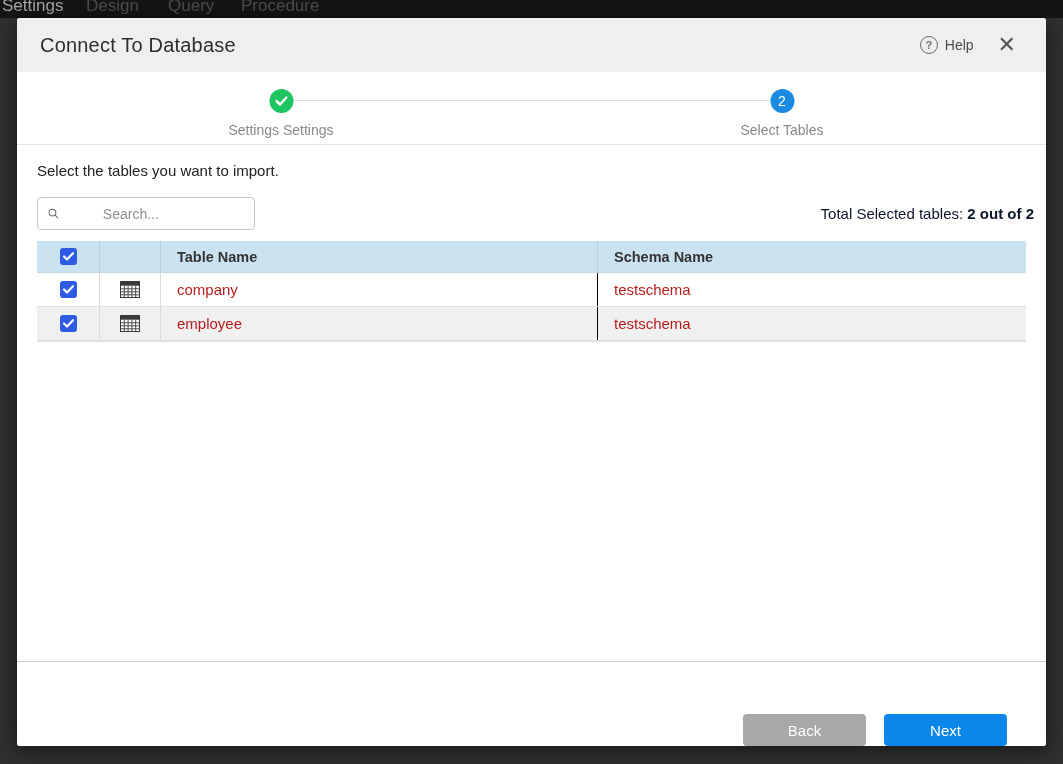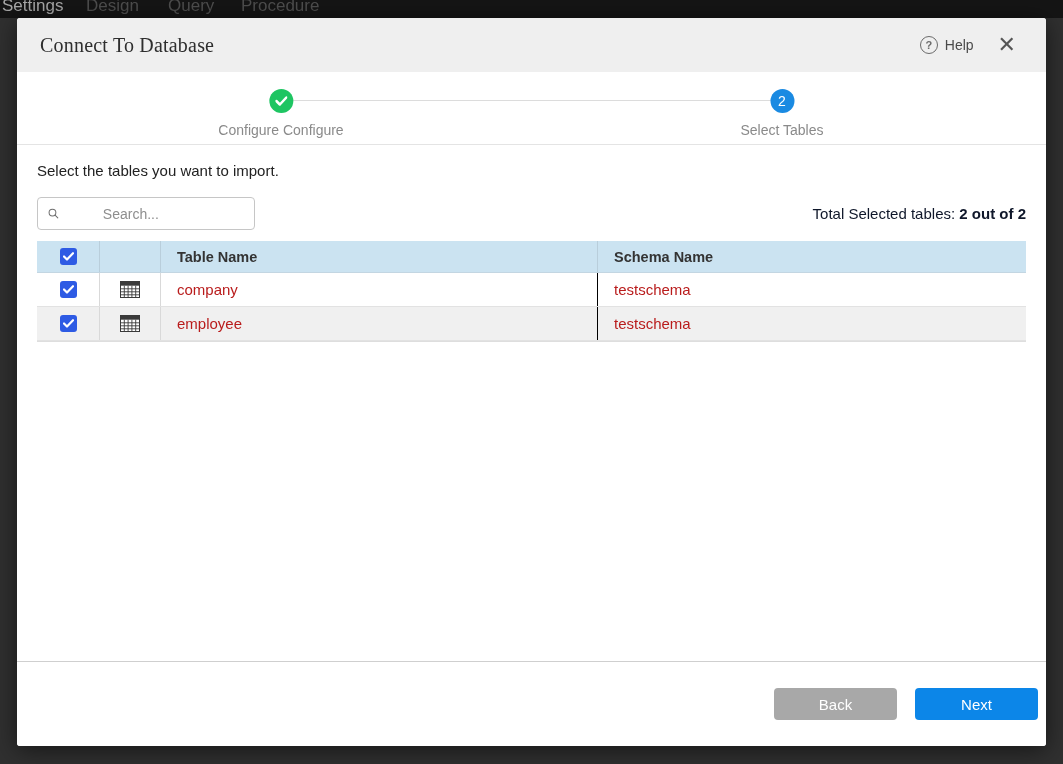--- a/index.html
+++ b/index.html
@@ -26,21 +26,21 @@
     position:absolute; left:17px; top:18px; width:1029px; height:728px;
     background:#ffffff; border-radius:3px;
     box-shadow:0 4px 24px rgba(0,0,0,0.55);
   }
 
   
   .titlebar {
     height:54px; background:#efefef; border-radius:3px 3px 0 0;
     display:flex; align-items:center; padding:0 30px 0 23px;
   }
-  .dialog-title { font-size:20px; font-weight:500; color:#2e2e2e; letter-spacing:0.2px;font-family:Liberation Serif, serif; }
+  .dialog-title { font-size:20px; font-weight:500; color:#2e2e2e; letter-spacing:0.2px; }
   .titlebar-right { margin-left:auto; display:flex; align-items:center; gap:10px; }
   .help-btn { display:flex; align-items:center; gap:7px; cursor:pointer; }
   .help-circle {
     width:18px; height:18px; border:1.5px solid #6b6b6b; border-radius:50%;
     display:flex; align-items:center; justify-content:center;
     font-size:11px; color:#6b6b6b; font-weight:700;
   }
   .help-text { font-size:14px; color:#4a4a4a; }
   .close-btn {
     margin-left:14px; font-size:22px; color:#555; line-height:20px;
@@ -59,21 +59,21 @@
   .step-1 { left:264px; } .step-2 { left:765px; }
   .step-circle {
     width:24px; height:24px; border-radius:50%;
     display:flex; align-items:center; justify-content:center; z-index:2;
   }
   .step-circle.complete { background:#1ec562; }
   .step-circle.active { background:#1a8ae2; color:#fff; font-size:14px; }
   .step-label { margin-top:9px; font-size:14px; color:#8a8a8a; white-space:nowrap; }
 
   
-  .content { padding:17px 20px 0 20px; }
+  .content { padding:17px 12px 0 20px; }
   .instruction { font-size:15px; color:#222; }
   .search-row { margin-top:18px; display:flex; align-items:center; }
   .search-box {
     width:218px; height:33px; border:1px solid #c6c6c6; border-radius:4px;
     display:flex; align-items:center; padding:0 10px; background:#fff;gap:36px;
   }
   .search-box input {
     border:none; outline:none; font-size:14px; color:#333; width:100%;
     margin-left:8px; font-family:"Liberation Sans", sans-serif;
   }
@@ -97,22 +97,22 @@
 
   .checkbox {
     width:17px; height:17px; background:#2e5be4; border-radius:3px;
     display:flex; align-items:center; justify-content:center; cursor:pointer;
   }
 
   
   .footer {
     position:absolute; left:0; bottom:0; width:100%; height:85px;
     border-top:1px solid #cfcfcf; background:#fff; border-radius:0 0 3px 3px;
-    display:flex; align-items:center; justify-content:flex-end;
-    padding-right:8px; gap:18px;
+    display:flex; align-items:flex-end; justify-content:flex-end;
+    padding-right:39px; gap:18px;
   }
   .btn {
     width:123px; height:32px; border:none; border-radius:4px;
     font-size:15px; color:#fff; cursor:pointer;
     font-family:"Liberation Sans", sans-serif;
   }
   .btn-back { background:#a8a8a8; }
   .btn-next { background:#0c86e8; }
 </style>
 </head>
@@ -139,21 +139,21 @@
   </div>
 
   <div class="stepper">
     <div class="connector"></div>
     <div class="step step-1">
       <div class="step-circle complete">
         <svg width="12" height="10" viewBox="0 0 12 10">
           <polyline points="1,5 4.5,8.5 11,1.5" fill="none" stroke="#ffffff" stroke-width="2.5" stroke-linecap="round" stroke-linejoin="round"></polyline>
         </svg>
       </div>
-      <div class="step-label">Configure Configure</div>
+      <div class="step-label">Settings Settings</div>
     </div>
     <div class="step step-2">
       <div class="step-circle active">2</div>
       <div class="step-label">Select Tables</div>
     </div>
   </div>
 
   <div class="content">
     <div class="instruction">Select the tables you want to import.</div>
 

